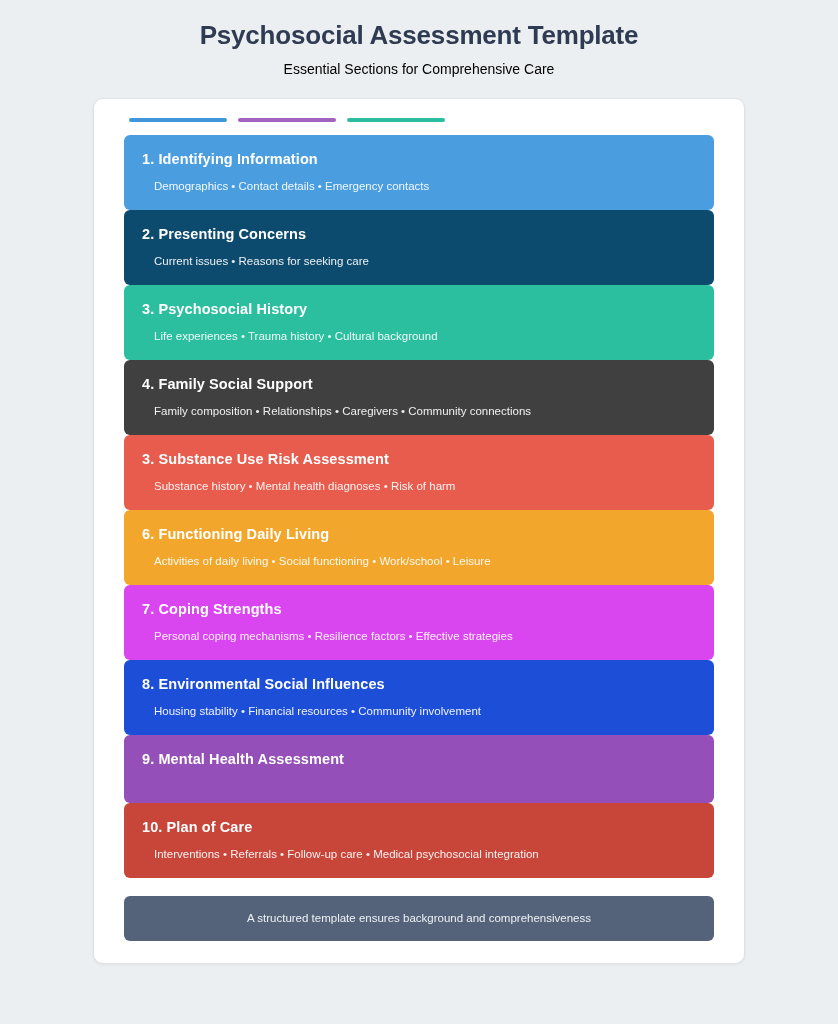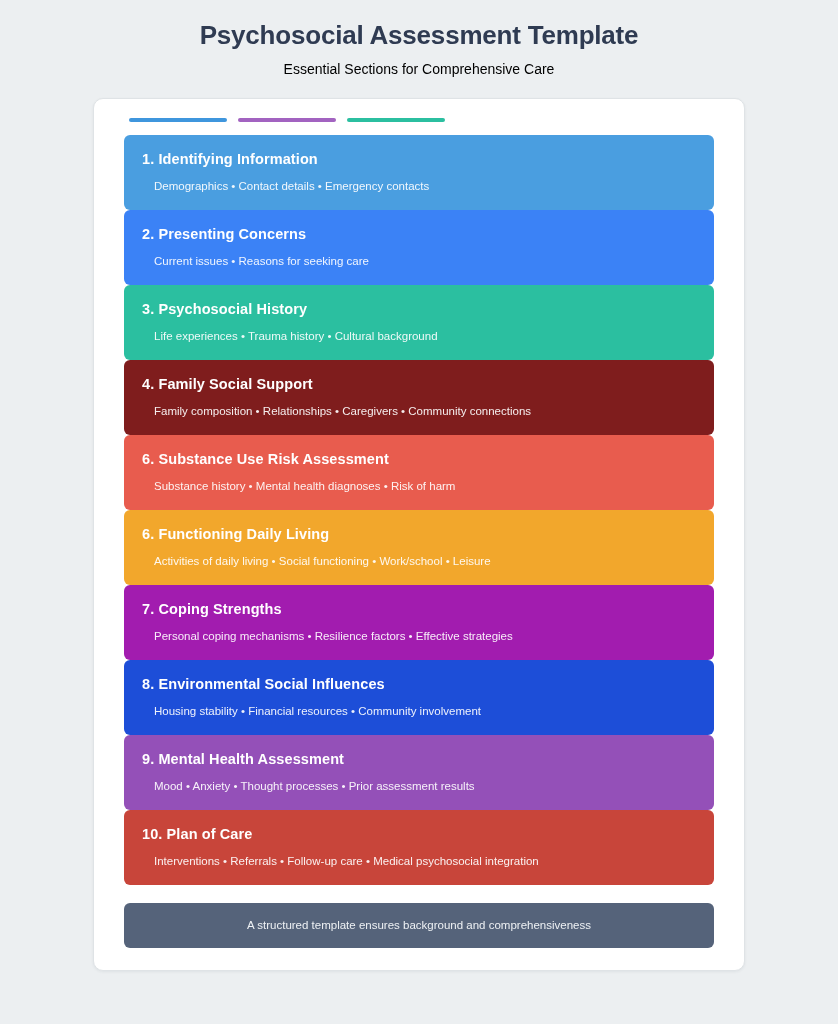--- a/index.html
+++ b/index.html
@@ -130,51 +130,50 @@
         <div class="accent-bar" style="background: rgb(63, 150, 221);"></div>
         <div class="accent-bar" style="background: rgb(162, 99, 192);"></div>
         <div class="accent-bar" style="background: rgb(43, 191, 160);"></div>
       </div>
 
     <div class="sections">
         <div class="section-card" style="background: rgb(74, 158, 224);">
           <div class="section-title">1. Identifying Information</div>
           <div class="section-detail">Demographics • Contact details • Emergency contacts</div>
         </div>
-        <div class="section-card" style="background: #3b82f6;">
+        <div class="section-card" style="background: #0c4a6e;">
           <div class="section-title">2. Presenting Concerns</div>
           <div class="section-detail">Current issues • Reasons for seeking care</div>
         </div>
         <div class="section-card" style="background: rgb(43, 191, 160);">
           <div class="section-title">3. Psychosocial History</div>
           <div class="section-detail">Life experiences • Trauma history • Cultural background</div>
         </div>
-        <div class="section-card" style="background: #7f1d1d;">
+        <div class="section-card" style="background: #404040;">
           <div class="section-title">4. Family Social Support</div>
           <div class="section-detail">Family composition • Relationships • Caregivers • Community connections</div>
         </div>
         <div class="section-card" style="background: rgb(232, 92, 78);">
-          <div class="section-title">6. Substance Use Risk Assessment</div>
+          <div class="section-title">3. Substance Use Risk Assessment</div>
           <div class="section-detail">Substance history • Mental health diagnoses • Risk of harm</div>
         </div>
         <div class="section-card" style="background: rgb(242, 167, 44);">
           <div class="section-title">6. Functioning Daily Living</div>
           <div class="section-detail">Activities of daily living • Social functioning • Work/school • Leisure</div>
         </div>
-        <div class="section-card" style="background: #a21caf;">
+        <div class="section-card" style="background: #d946ef;">
           <div class="section-title">7. Coping Strengths</div>
           <div class="section-detail">Personal coping mechanisms • Resilience factors • Effective strategies</div>
         </div>
         <div class="section-card" style="background: #1d4ed8;">
           <div class="section-title">8. Environmental Social Influences</div>
           <div class="section-detail">Housing stability • Financial resources • Community involvement</div>
         </div>
         <div class="section-card" style="background: rgb(148, 80, 184);">
           <div class="section-title">9. Mental Health Assessment</div>
-          <div class="section-detail">Mood • Anxiety • Thought processes • Prior assessment results</div>
         </div>
         <div class="section-card" style="background: rgb(200, 69, 58);">
           <div class="section-title">10. Plan of Care</div>
           <div class="section-detail">Interventions • Referrals • Follow-up care • Medical psychosocial integration</div>
         </div>
       </div>
 
     <div class="footer-note" style="background: rgb(85, 99, 122);">
       <div class="footer-line">A structured template ensures background and comprehensiveness</div>
 

